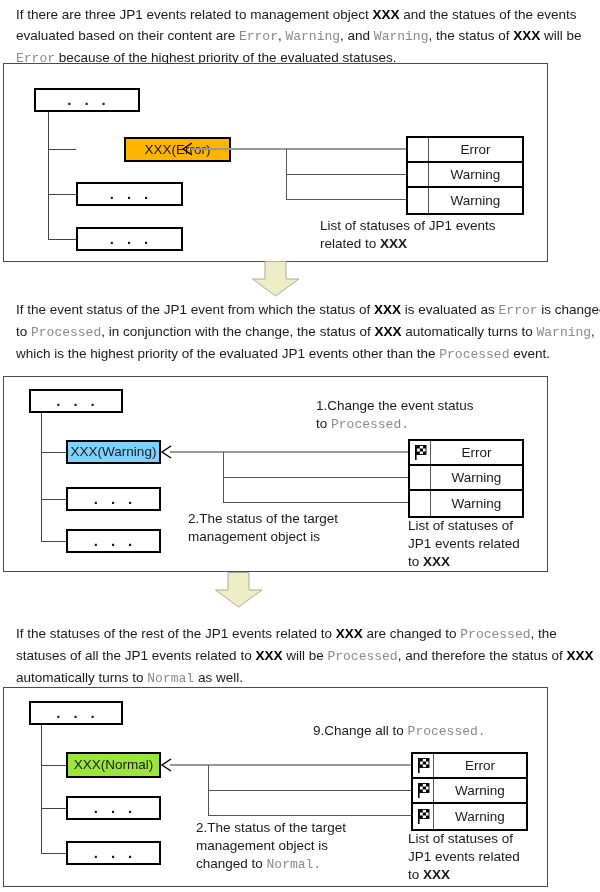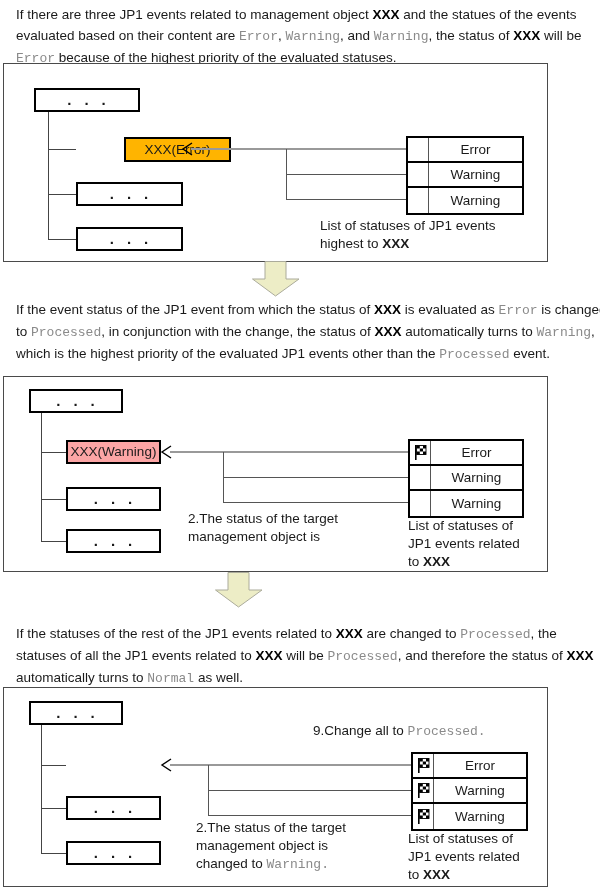--- a/index.html
+++ b/index.html
@@ -138,54 +138,58 @@
           <div class="fcell"></div>
           <div class="lcell">Warning</div>
         </div>
       <div class="trow">
           <div class="fcell"></div>
           <div class="lcell">Warning</div>
         </div>
     </div>
     <div class="cap">
       <div>List of statuses of JP1 events</div>
-      <div><span>highest to </span><b>XXX</b></div>
+      <div><span>related to </span><b>XXX</b></div>
     </div>
   </div>
 
   <svg class="down-arrow" id="arrow1" width="48" height="36">
     <polygon points="13,0.5 34,0.5 34,18 47,18 23.5,35 0.5,18 13,18" fill="#EDEDC6" stroke="#ABAB9B" stroke-width="1"></polygon>
   </svg>
 
   <p class="para" id="p2"><span>If the event status of the JP1 event from which the status of </span><b>XXX</b><span> is evaluated as </span><span class="m">Error</span><span> is changed to </span><span class="m">Processed</span><span>, in conjunction with the change, the status of </span><b>XXX</b><span> automatically turns to </span><span class="m">Warning</span><span>, which is the highest priority of the evaluated JP1 events other than the </span><span class="m">Processed</span><span> event.</span></p>
 
   <div class="diag" id="d2">
     <div class="box dots-box topbox">
         <span>...</span>
       </div>
     <div class="vline trunk"></div>
     <div class="hline stub1"></div>
     <div class="hline stub2"></div>
     <div class="hline stub3"></div>
-    <div class="box node" style="background: #fca5a5;">
+    <div class="box node" style="background: #7dd3fc;">
         <span>XXX(Warning)</span>
       </div>
     <div class="box dots-box childA">
         <span>...</span>
       </div>
     <div class="box dots-box childB">
         <span>...</span>
       </div>
     <div class="mainline"></div>
     <svg class="arrowhead" width="12" height="14">
         <polyline points="11,1 2,7 11,13" fill="none" stroke="#000" stroke-width="1.4"></polyline>
       </svg>
     <div class="busline"></div>
     <div class="rowline row2"></div>
     <div class="rowline row3"></div>
+    <div class="ann ann1">
+      <div>1.Change the event status</div>
+      <div><span>to </span><span class="m">Processed.</span></div>
+    </div>
     <div class="table">
       <div class="trow">
           <div class="fcell">
             <svg width="13" height="16">
               <rect x="1" y="0" width="1.6" height="15" fill="#000"></rect>
               <rect x="2.6" y="0.5" width="9.4" height="9" fill="#fff" stroke="#000" stroke-width="0.9"></rect>
               <rect x="2.6" y="0.5" width="3.2" height="3" fill="#000"></rect>
               <rect x="9" y="0.5" width="3" height="3" fill="#000"></rect>
               <rect x="5.8" y="3.5" width="3.2" height="3" fill="#000"></rect>
               <rect x="2.6" y="6.5" width="3.2" height="3" fill="#000"></rect>
@@ -221,20 +225,23 @@
   <p class="para" id="p3"><span>If the statuses of the rest of the JP1 events related to </span><b>XXX</b><span> are changed to </span><span class="m">Processed</span><span>, the statuses of all the JP1 events related to </span><b>XXX</b><span> will be </span><span class="m">Processed</span><span>, and therefore the status of </span><b>XXX</b><span> automatically turns to </span><span class="m">Normal</span><span> as well.</span></p>
 
   <div class="diag" id="d3">
     <div class="box dots-box topbox">
         <span>...</span>
       </div>
     <div class="vline trunk"></div>
     <div class="hline stub1"></div>
     <div class="hline stub2"></div>
     <div class="hline stub3"></div>
+    <div class="box node" style="background: rgb(155, 229, 60);">
+        <span>XXX(Normal)</span>
+      </div>
     <div class="box dots-box childA">
         <span>...</span>
       </div>
     <div class="box dots-box childB">
         <span>...</span>
       </div>
     <div class="mainline"></div>
     <svg class="arrowhead" width="12" height="14">
         <polyline points="11,1 2,7 11,13" fill="none" stroke="#000" stroke-width="1.4"></polyline>
       </svg>
@@ -284,21 +291,21 @@
               <rect x="2.6" y="6.5" width="3.2" height="3" fill="#000"></rect>
               <rect x="9" y="6.5" width="3" height="3" fill="#000"></rect>
             </svg>
           </div>
           <div class="lcell">Warning</div>
         </div>
     </div>
     <div class="ann ann2">
       <div>2.The status of the target</div>
       <div>management object is</div>
-      <div><span>changed to </span><span class="m">Warning.</span></div>
+      <div><span>changed to </span><span class="m">Normal.</span></div>
     </div>
     <div class="cap">
       <div>List of statuses of</div>
       <div>JP1 events related</div>
       <div><span>to </span><b>XXX</b></div>
     </div>
   </div>
 
 </div>
 

